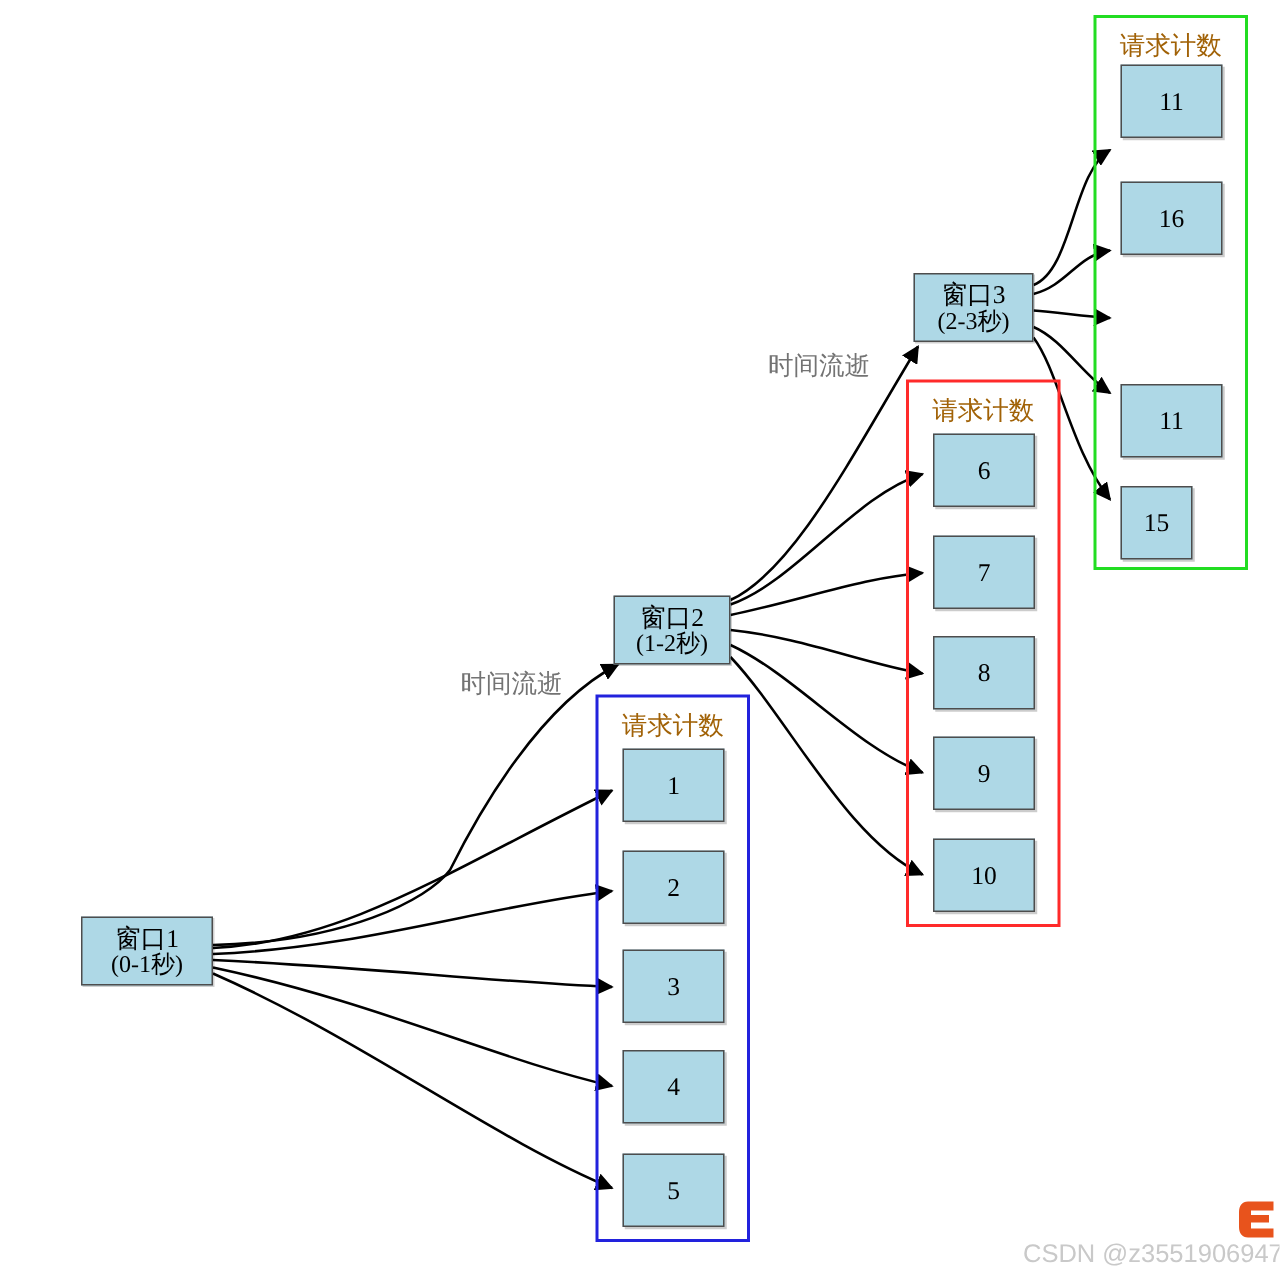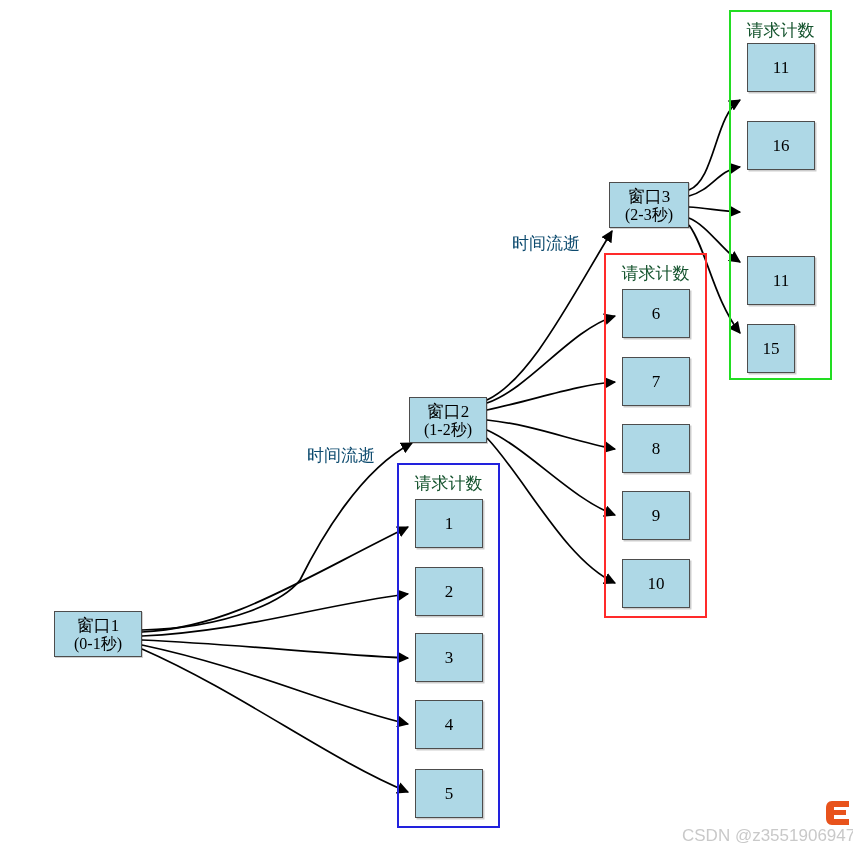--- a/index.html
+++ b/index.html
@@ -42,41 +42,41 @@
   .group-box {
     position: absolute;
     background: transparent;
     z-index: 2;
   }
   .group-title {
     position: absolute;
     left: 0; right: 0;
     text-align: center;
     font-size: 17px;
-    color: #14532d;
+    color: #a16207;
     font-family: "Liberation Sans", "DejaVu Sans", sans-serif;
   }
   
   .count-node {
     position: absolute;
     background: #aed8e6;
     border: 1.8px solid #4d4d4d;
     display: flex;
     align-items: center;
     justify-content: center;
     font-size: 17px;
     color: #000000;
     z-index: 3;
     box-shadow: 1.5px 1.5px 0 rgba(0,0,0,0.2);
   }
   
   .edge-label {
     position: absolute;
     font-size: 17px;
-    color: #0c4a6e;
+    color: #737373;
     font-family: "Liberation Sans", "DejaVu Sans", sans-serif;
     white-space: nowrap;
     z-index: 5;
     background: #ffffff;
     padding: 0 1px;
   }
   
   #watermark {
     position: absolute;
     color: #c9c9c9;

